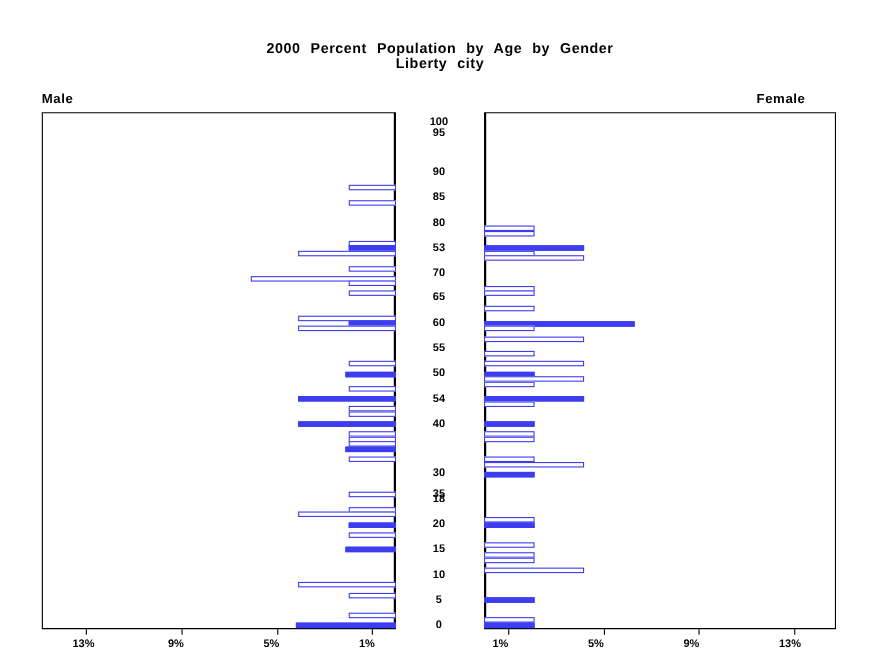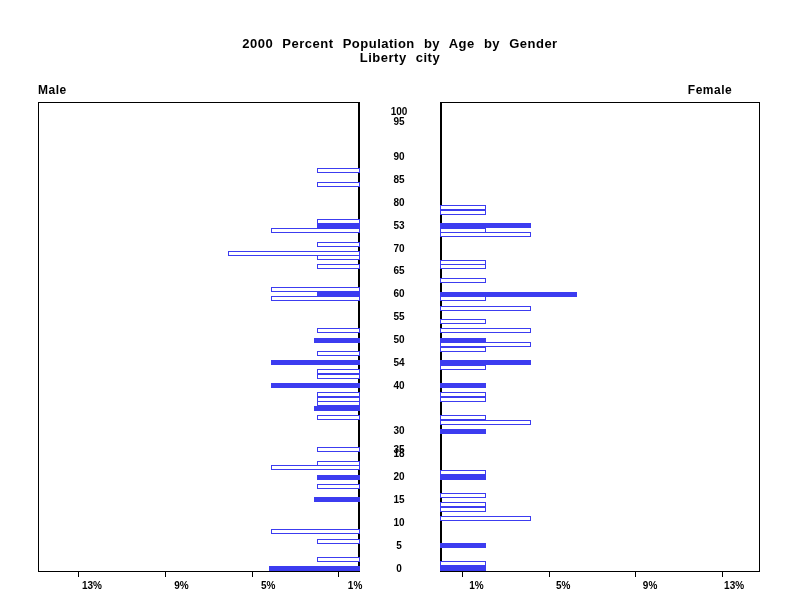--- a/index.html
+++ b/index.html
@@ -23,21 +23,21 @@
     position:absolute;height:5px;box-sizing:border-box;border:1px solid #3c3cf0;
   }
   .bar.outline{background:#ffffff;}
   .bar.filled{background:#3c3cf0;}
   .age-lbl{
     position:absolute;width:40px;text-align:center;font-weight:bold;
     font-size:10px;line-height:14px;height:14px;
   }
   .xtick{position:absolute;width:1px;height:5px;background:#000;top:572px;}
   .xlbl{
-    position:absolute;width:36px;text-align:right;font-weight:bold;
+    position:absolute;width:36px;text-align:left;font-weight:bold;
     font-size:10px;line-height:14px;top:579px;
   }
 </style>
 </head>
 <body>
 
 <div id="stage">
 
   <div class="ttl" style="top:36px;">2000 Percent Population by Age by Gender</div>
   <div class="ttl" style="top:50px;">Liberty city</div>

